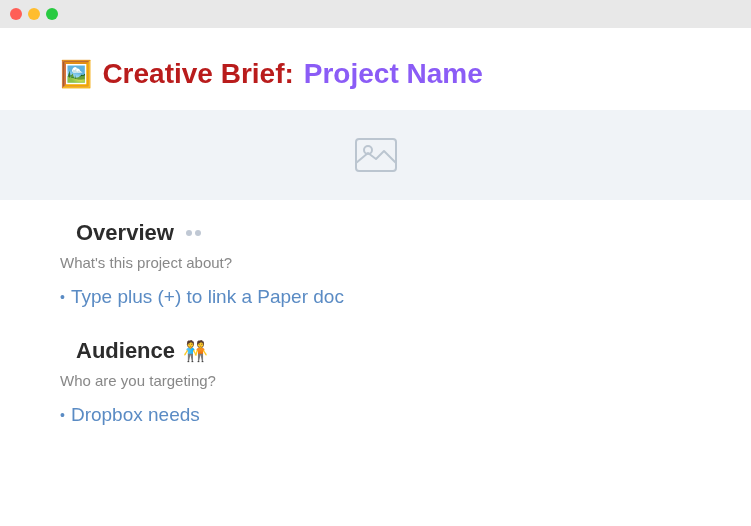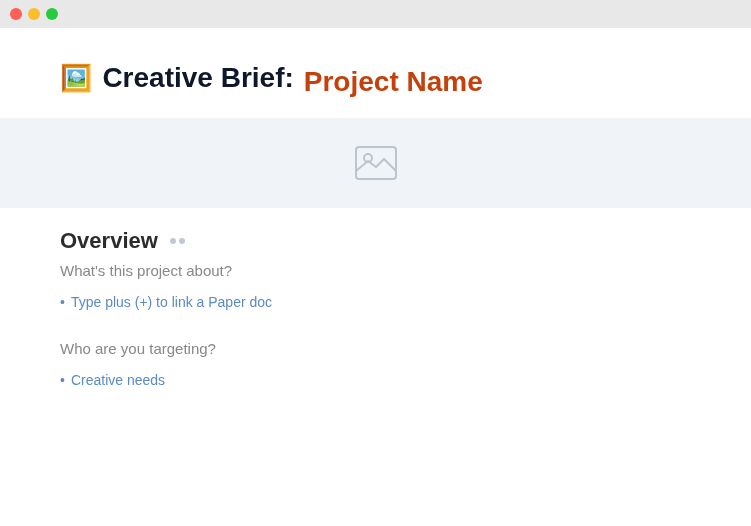--- a/index.html
+++ b/index.html
@@ -47,27 +47,26 @@
       font-size: 28px;
       font-weight: 700;
       color: #2c2c2c;
     }
 
     .page-title .title-icon {
       font-size: 26px;
     }
 
     .page-title .title-main {
-      color: #0f172a;
+      color: #b91c1c;
     }
 
     .page-title .title-sub {
-      color: #c2410c;
+      color: #8b5cf6;
       font-weight: 600;
-      margin-top: 8px;
     }
 
     .image-placeholder-section {
       background: #f0f3f7;
       width: 100%;
       height: 90px;
       display: flex;
       align-items: center;
       justify-content: center;
     }
@@ -88,39 +87,40 @@
     }
 
     .section-heading {
       font-size: 22px;
       font-weight: 700;
       color: #2c2c2c;
       display: flex;
       align-items: center;
       gap: 8px;
       margin-bottom: 8px;
+      margin-left: 16px;
     }
 
     .section-heading .heading-emoji {
       font-size: 20px;
     }
 
     .section-subtext {
       font-size: 15px;
       color: #888;
       margin-bottom: 8px;
     }
 
     .section-list {
       list-style: none;
       padding: 0;
     }
 
     .section-list li {
-      font-size: 14px;
+      font-size: 19px;
       color: #5a8bc4;
       padding: 2px 0;
       display: flex;
       align-items: center;
       gap: 6px;
       margin-top: 13px;
     }
 
     .section-list li::before {
       content: '•';
@@ -179,21 +179,25 @@
     </div>
     <p class="section-subtext">What's this project about?</p>
     <ul class="section-list">
       <li>
         <span>Type plus (+) to link a Paper doc</span>
       </li>
     </ul>
   </div>
 
   <div class="section-block">
+    <div class="section-heading">
+      <span>Audience</span>
+      <span class="heading-emoji">🧑‍🤝‍🧑</span>
+    </div>
     <p class="section-subtext">Who are you targeting?</p>
     <ul class="section-list">
       <li>
-        <span>Creative needs</span>
+        <span>Dropbox needs</span>
       </li>
     </ul>
   </div>
 
 </div>
 
 </body></html>

